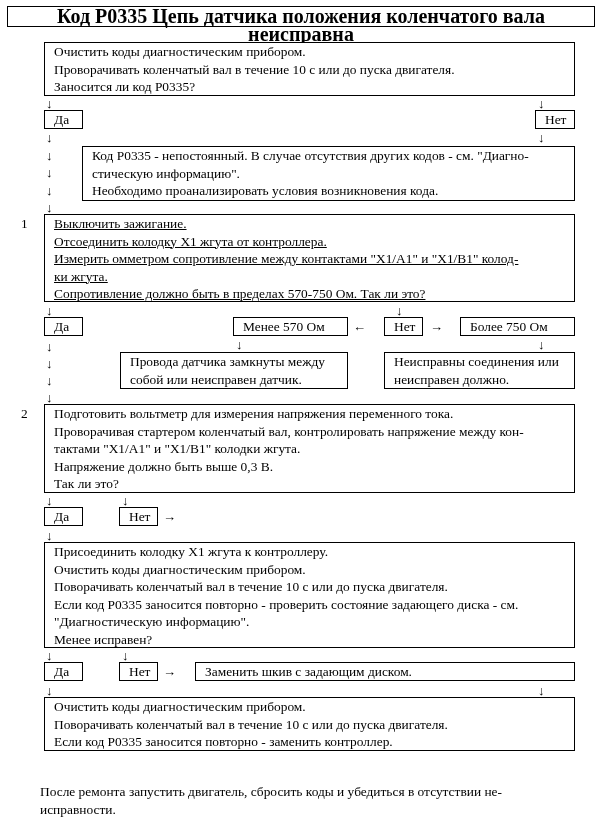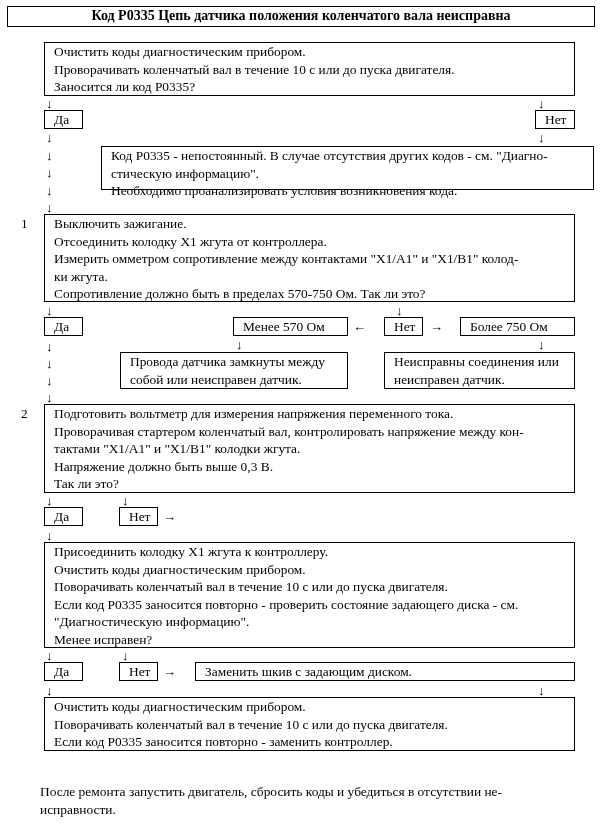--- a/index.html
+++ b/index.html
@@ -1,20 +1,20 @@
 <!DOCTYPE html>
 <html><head>
 <meta charset="utf-8">
 <style>
   html, body { margin:0; padding:0; background:#ffffff; }
   body { width:601px; height:829px; position:relative; overflow:hidden;
          font-family:"Liberation Serif", serif; color:#000; font-size:13.4px; line-height:17.5px; }
   .box { position:absolute; border:1.5px solid #000; box-sizing:border-box; padding:0 9px; background:#fff; white-space:nowrap; }
   .title { position:absolute; left:7px; top:6px; width:588px; height:21px; border:1.5px solid #000; box-sizing:border-box;
-           text-align:center; font-weight:bold; font-size:14px; line-height:18px; }
+           text-align:center; font-weight:bold; font-size:20px; line-height:18px; }
   .ar { position:absolute; font-size:13px; line-height:13px; }
   .num { position:absolute; font-size:13.4px; }
   .line { display:block; }
   .footer { position:absolute; left:40px; width:530px; top:783px; text-align:left; font-size:13.4px; line-height:18px; }
 </style>
 </head>
 <body>
 
 <div class="title">Код P0335 Цепь датчика положения коленчатого вала неисправна</div>
 
@@ -28,28 +28,28 @@
 <div class="box" style="left:44px;top:110px;width:39px;height:19px;">Да</div>
 <div class="box" style="left:535px;top:110px;width:40px;height:19px;">Нет</div>
 
 <span class="ar" style="left:46px;top:131px;">↓</span>
 <span class="ar" style="left:538px;top:131px;">↓</span>
 <span class="ar" style="left:46px;top:149px;">↓</span>
 <span class="ar" style="left:46px;top:166px;">↓</span>
 <span class="ar" style="left:46px;top:184px;">↓</span>
 <span class="ar" style="left:46px;top:201px;">↓</span>
 
-<div class="box" style="left:82px;top:146px;width:493px;height:44px;margin-left:19px;">
+<div class="box" style="left:82px;top:146px;width:493px;height:55px;">
   <span class="line">Код P0335 - непостоянный. В случае отсутствия других кодов - см. "Диагно-</span>
   <span class="line">стическую информацию".</span>
   <span class="line">Необходимо проанализировать условия возникновения кода.</span>
 </div>
 
 <span class="num" style="left:21px;top:215px;">1</span>
-<div class="box" style="left:44px;top:214px;width:531px;height:88px;">
+<div class="box" style="left:44px;top:214px;width:531px;height:88px;text-decoration:underline;">
   <span class="line">Выключить зажигание.</span>
   <span class="line">Отсоединить колодку X1 жгута от контроллера.</span>
   <span class="line">Измерить омметром сопротивление между контактами "X1/A1" и "X1/B1" колод-</span>
   <span class="line">ки жгута.</span>
   <span class="line">Сопротивление должно быть в пределах 570-750 Ом. Так ли это?</span>
 </div>
 <span class="ar" style="left:46px;top:304px;">↓</span>
 <span class="ar" style="left:396px;top:304px;">↓</span>
 <div class="box" style="left:44px;top:317px;width:39px;height:19px;">Да</div>
 <div class="box" style="left:233px;top:317px;width:115px;height:19px;">Менее 570 Ом</div>
@@ -64,21 +64,21 @@
 <span class="ar" style="left:46px;top:357px;">↓</span>
 <span class="ar" style="left:46px;top:374px;">↓</span>
 <span class="ar" style="left:46px;top:391px;">↓</span>
 
 <div class="box" style="left:120px;top:352px;width:228px;height:37px;">
   <span class="line">Провода датчика замкнуты между</span>
   <span class="line">собой или неисправен датчик.</span>
 </div>
 <div class="box" style="left:384px;top:352px;width:191px;height:37px;">
   <span class="line">Неисправны соединения или</span>
-  <span class="line">неисправен датчик.</span>
+  <span class="line">неисправен должно.</span>
 </div>
 
 <span class="num" style="left:21px;top:405px;">2</span>
 <div class="box" style="left:44px;top:404px;width:531px;height:89px;">
   <span class="line">Подготовить вольтметр для измерения напряжения переменного тока.</span>
   <span class="line">Проворачивая стартером коленчатый вал, контролировать напряжение между кон-</span>
   <span class="line">тактами "X1/A1" и "X1/B1" колодки жгута.</span>
   <span class="line">Напряжение должно быть выше 0,3 В.</span>
   <span class="line">Так ли это?</span>
 </div>

